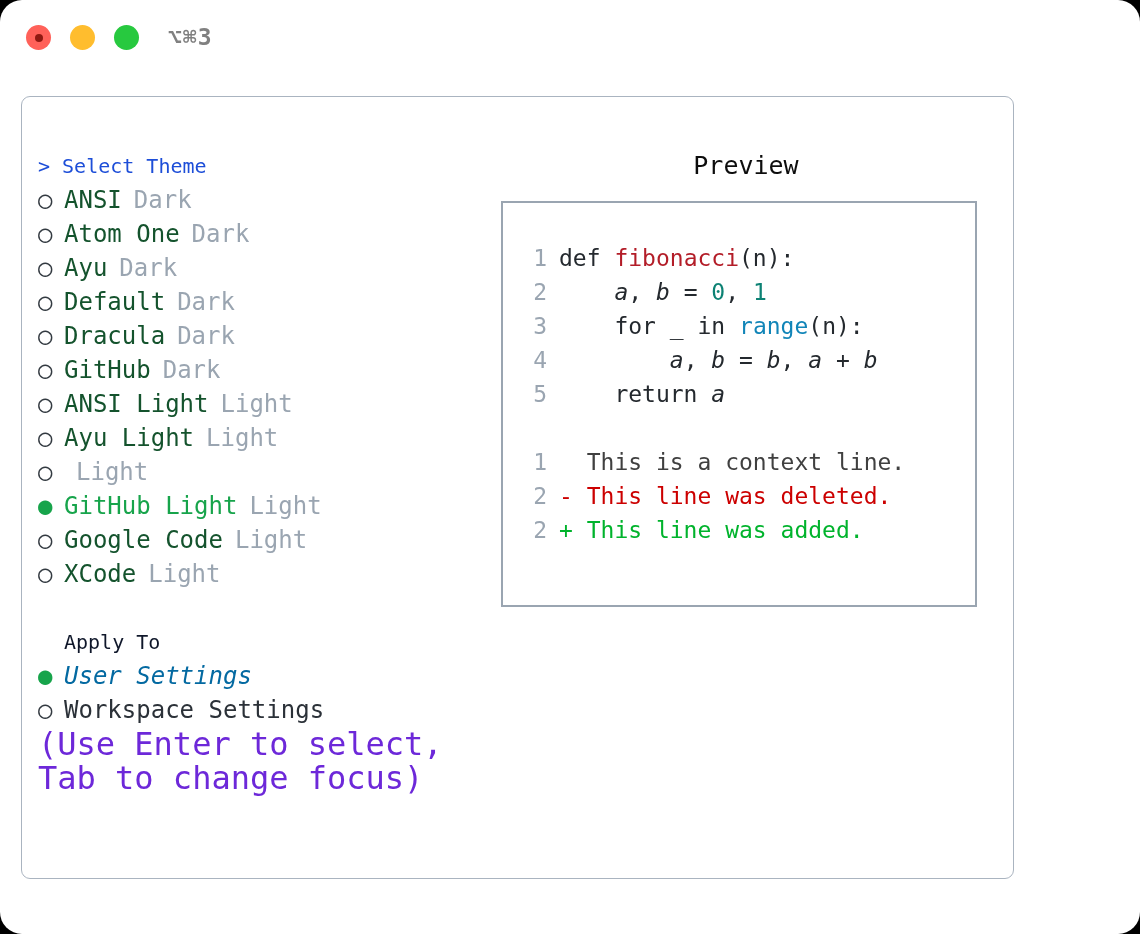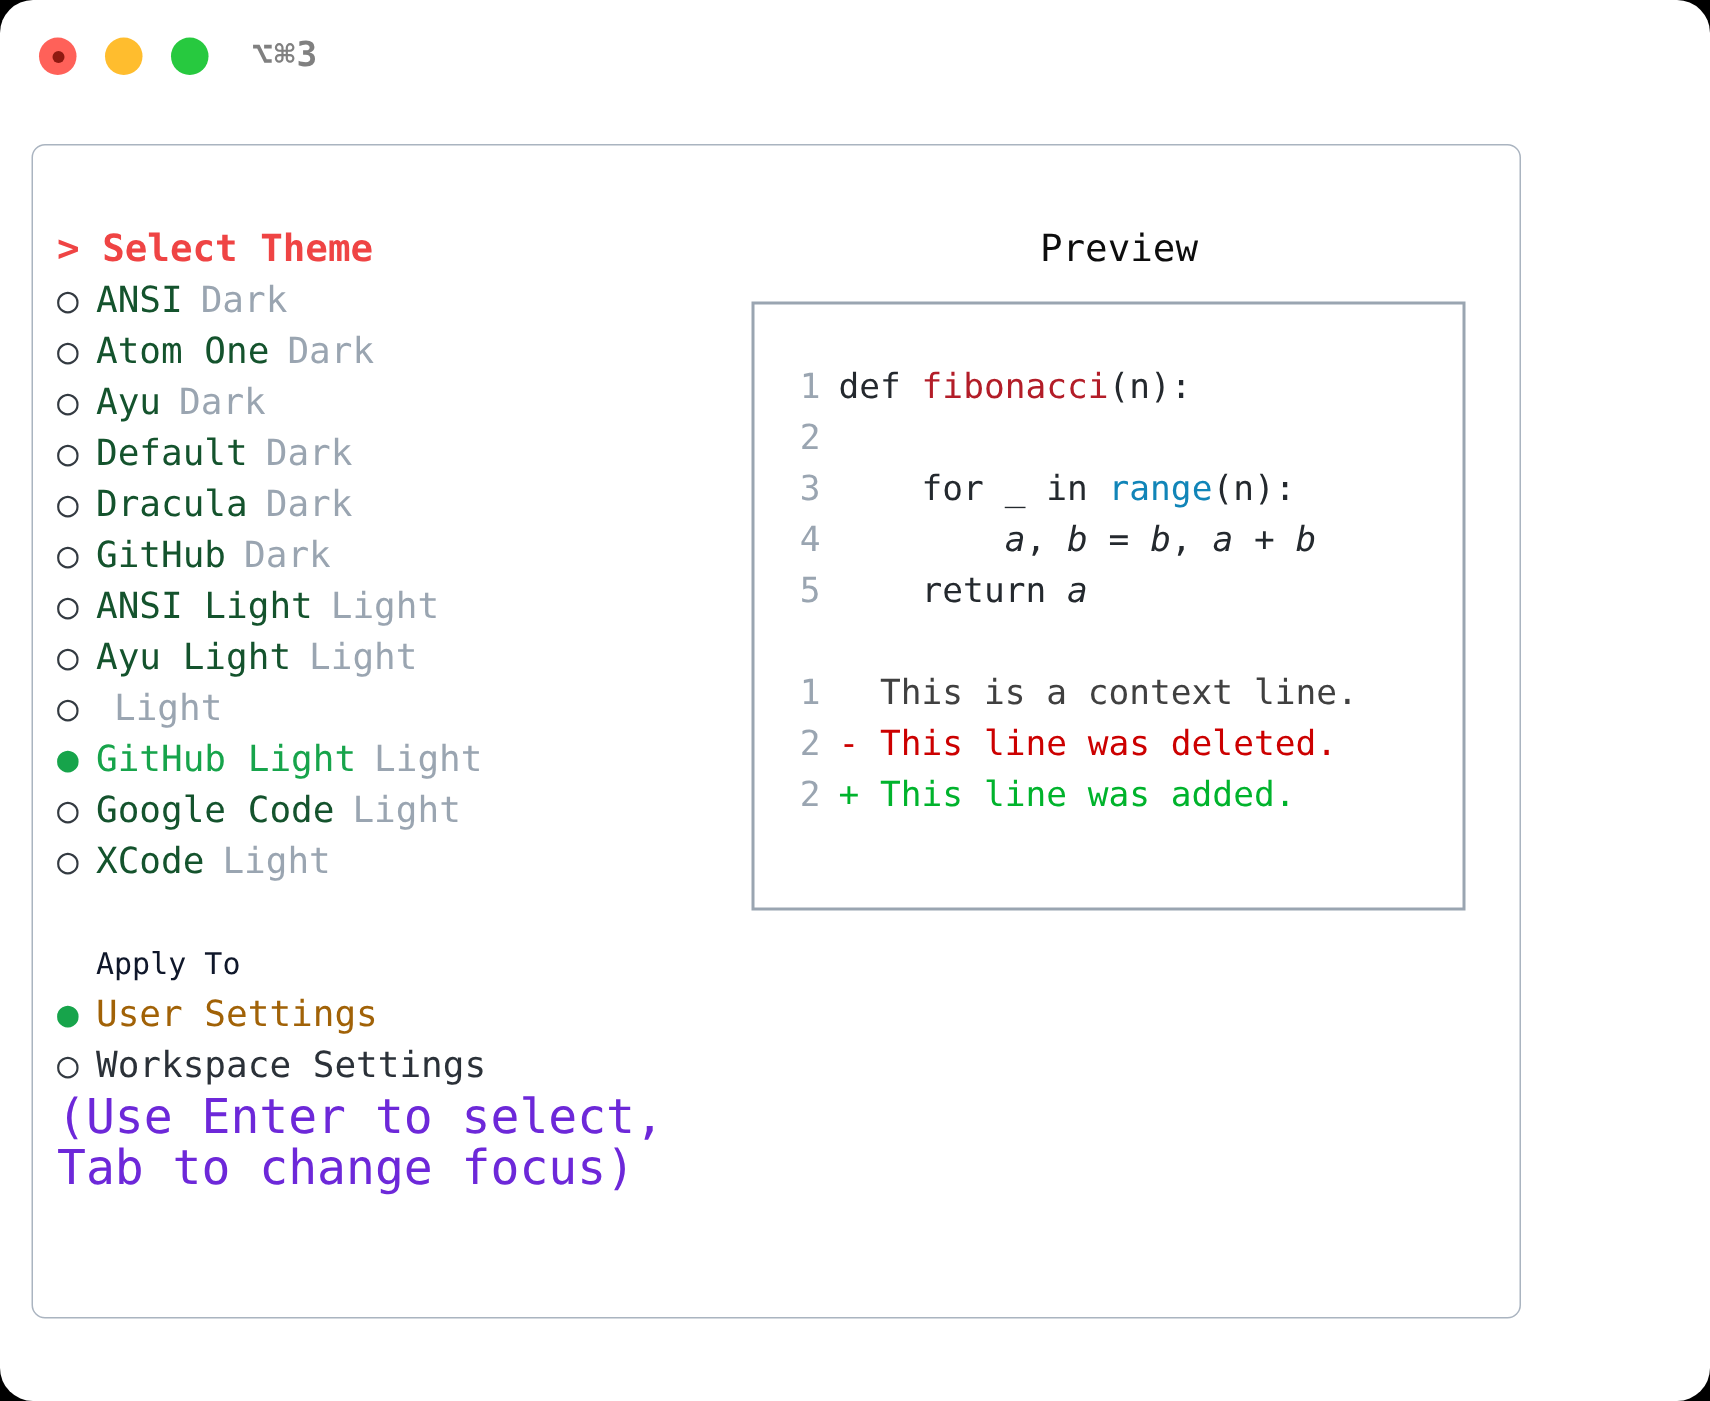--- a/index.html
+++ b/index.html
@@ -81,23 +81,23 @@
     background: #ffffff;
   }
 
   
   .left-col {
     position: absolute;
     left: 16px; top: 52px;
     width: 440px;
   }
   .panel-title {
-    font-size: 25px;
-    font-weight: bold;
-    color: #ef4444;
+    font-size: 20px;
+    font-weight: normal;
+    color: #1d4ed8;
     white-space: pre;
     line-height: 34px;
     height: 34px;
   }
   .theme-row {
     display: flex;
     align-items: baseline;
     height: 34px;
     line-height: 34px;
     font-size: 24px;
@@ -128,21 +128,21 @@
   }
   .apply-row {
     display: flex;
     align-items: baseline;
     height: 34px;
     line-height: 34px;
     font-size: 24px;
     white-space: pre;
   }
   .apply-row .apply-label { color: #2b3138; }
-  .apply-row.selected .apply-label { color: #a16207; }
+  .apply-row.selected .apply-label { color: #0369a1; font-style: italic; }
   .apply-row.selected .marker { color: #17a44b; }
 
   .hint {
     font-size: 32px;
     line-height: 34px;
     color: #6d28d9;
     width: 412px;
   }
 
   
@@ -240,21 +240,21 @@
 
       <div class="hint">(Use Enter to select, Tab to change focus)</div>
     </div>
 
     <div class="right-col">
       <div class="preview-title">Preview</div>
 
       <div class="preview-box">
         <div id="code-block">
             <div class="code-line"><span class="lnum">1</span><span class="ltext"><span class="tok-kw">def </span><span class="tok-fn">fibonacci</span><span class="tok-punc">(n):</span></span></div>
-            <div class="code-line"><span class="lnum">2</span></div>
+            <div class="code-line"><span class="lnum">2</span><span class="ltext"><span class="tok-punc">    </span><span class="tok-var">a</span><span class="tok-punc">, </span><span class="tok-var">b</span><span class="tok-punc"> = </span><span class="tok-num">0</span><span class="tok-punc">, </span><span class="tok-num">1</span></span></div>
             <div class="code-line"><span class="lnum">3</span><span class="ltext"><span class="tok-kw">    for </span><span class="tok-punc">_</span><span class="tok-kw"> in </span><span class="tok-bi">range</span><span class="tok-punc">(n):</span></span></div>
             <div class="code-line"><span class="lnum">4</span><span class="ltext"><span class="tok-punc">        </span><span class="tok-var">a</span><span class="tok-punc">, </span><span class="tok-var">b</span><span class="tok-punc"> = </span><span class="tok-var">b</span><span class="tok-punc">, </span><span class="tok-var">a</span><span class="tok-punc"> + </span><span class="tok-var">b</span></span></div>
             <div class="code-line"><span class="lnum">5</span><span class="ltext"><span class="tok-kw">    return </span><span class="tok-var">a</span></span></div>
           </div>
         <div class="diff-gap"></div>
         <div id="diff-block">
             <div class="code-line"><span class="lnum">1</span><span class="diff-context">  This is a context line.</span></div>
             <div class="code-line"><span class="lnum">2</span><span class="diff-del">- This line was deleted.</span></div>
             <div class="code-line"><span class="lnum">2</span><span class="diff-add">+ This line was added.</span></div>
           </div>

